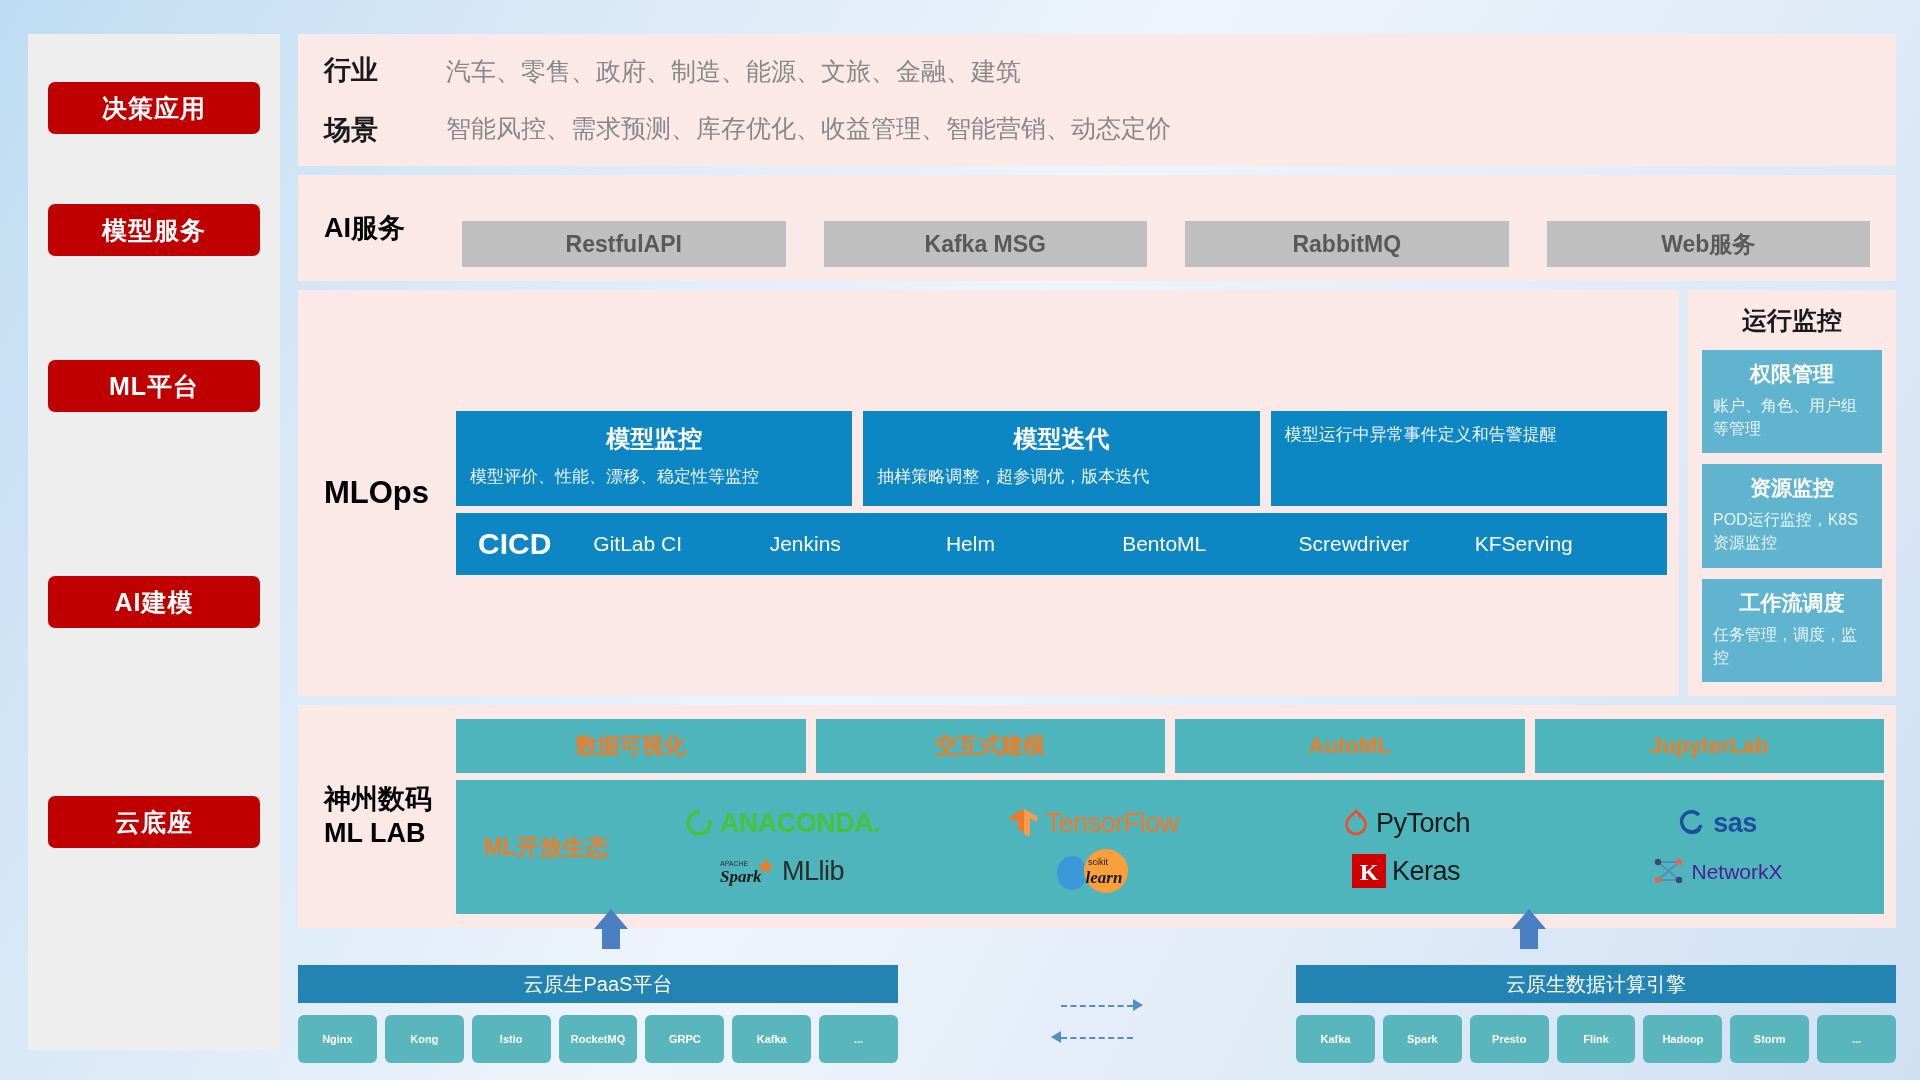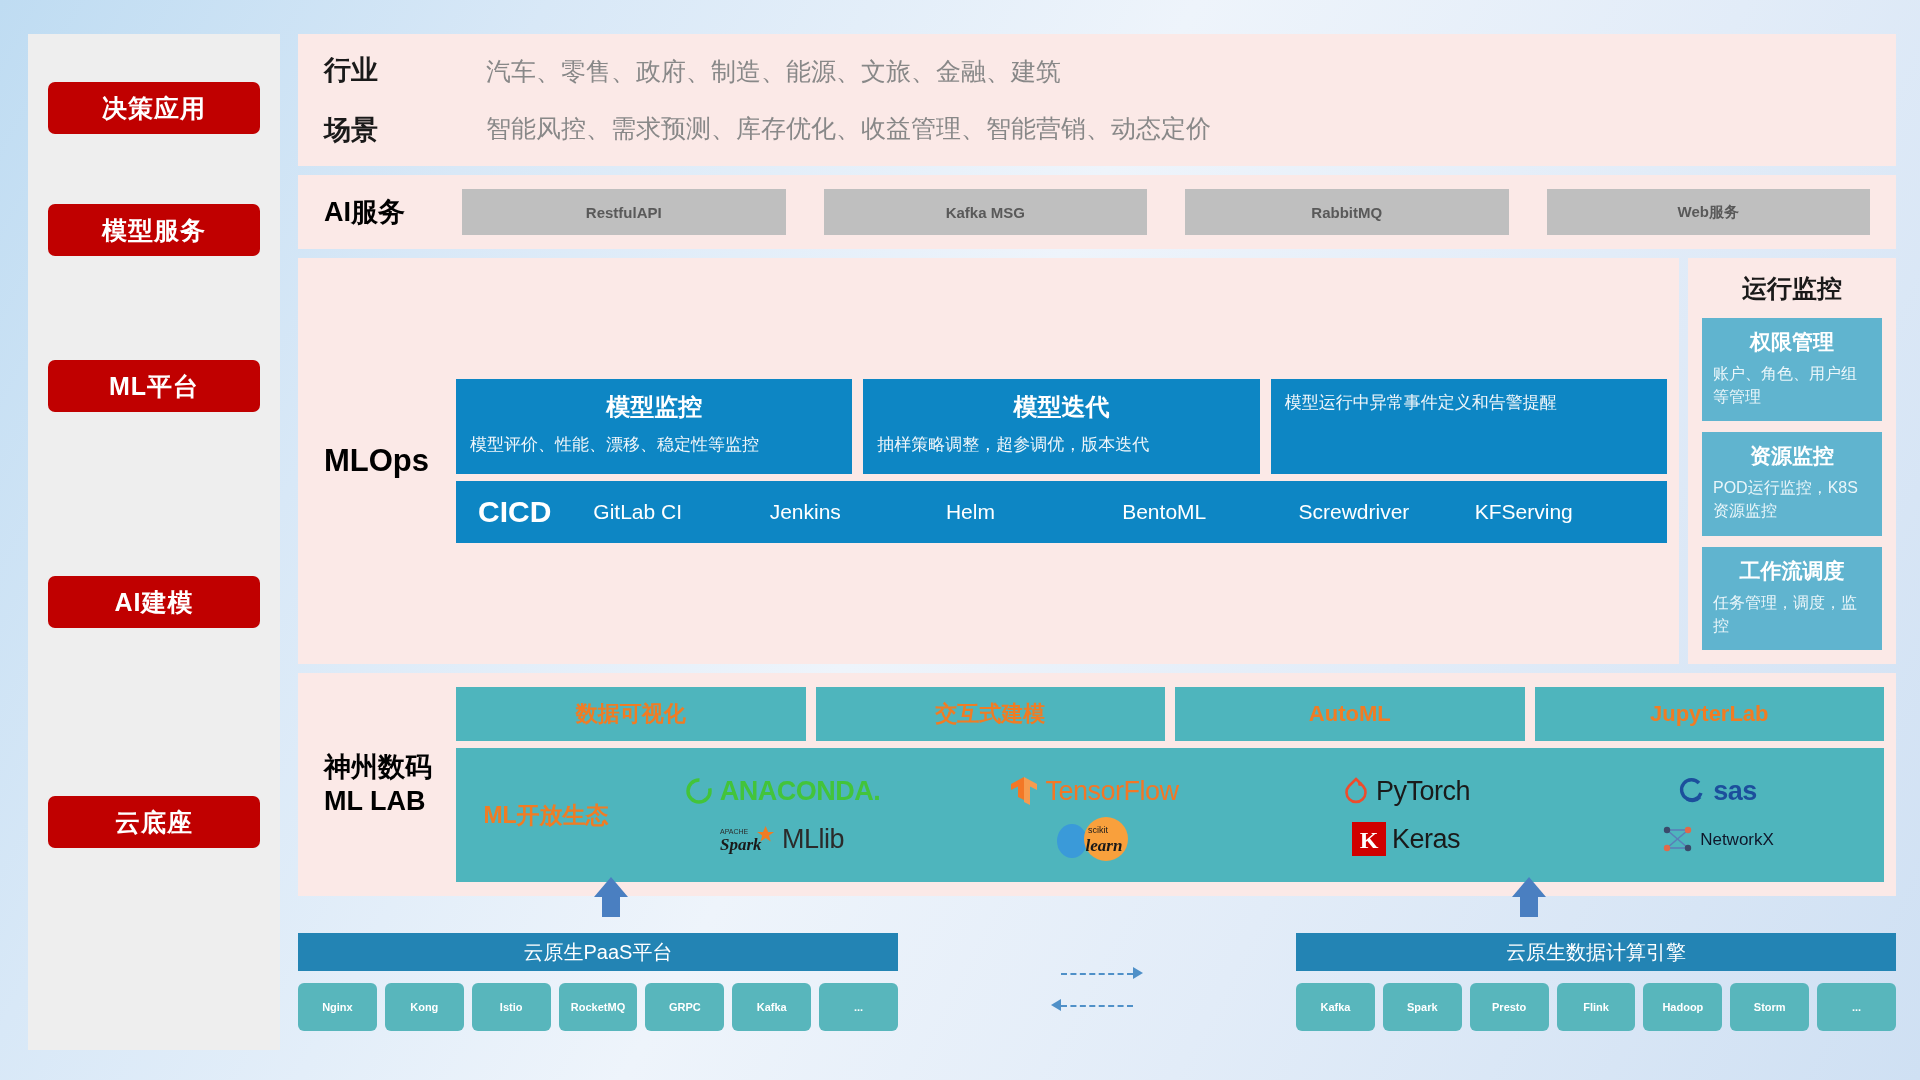--- a/index.html
+++ b/index.html
@@ -26,31 +26,31 @@
   .rail-sp3 { height: 164px; } .rail-sp4 { height: 168px; }
 
   
   .main { flex: 1; display: flex; flex-direction: column; gap: 9px; min-width: 0; }
   .band { background: #fbe9e7; display: flex; align-items: center; }
 
   
   .band-app { padding: 18px 0 18px 26px; gap: 26px; }
   .app-labels { display: flex; flex-direction: column; gap: 24px; }
   .app-lab { font-size: 27px; font-weight: bold; color: #1a1a1a; width: 96px; }
-  .app-vals { display: flex; flex-direction: column; gap: 24px; margin-left: 40px; }
+  .app-vals { display: flex; flex-direction: column; gap: 24px; }
   .app-val { font-size: 25px; color: #888888; white-space: nowrap; }
 
   
   .band-svc { padding: 14px 26px 14px 26px; gap: 20px; }
   .svc-lab { font-size: 27px; font-weight: bold; width: 118px; flex: 0 0 118px; }
   .svc-items { flex: 1; display: flex; gap: 38px; }
   .svc-chip {
     flex: 1; height: 46px; background: #bfbfbf; color: #595959;
     display: flex; align-items: center; justify-content: center;
-    font-size: 15px; font-weight: bold;
+    font-size: 23px; font-weight: bold; margin-top: 32px;
   }
 
   
   .row-ml { display: flex; gap: 9px; }
   .band-mlops { flex: 1; padding: 14px 12px 14px 26px; display: flex; align-items: center; gap: 10px; min-width: 0; }
   .ml-lab { font-size: 31px; font-weight: bold; width: 122px; flex: 0 0 122px; }
   .mlops-col { flex: 1; display: flex; flex-direction: column; gap: 7px; min-width: 0; }
   .mlops-cards { display: flex; gap: 11px; }
   .mlops-card { flex: 1; background: #0d86c4; color: #fff; padding: 12px 14px 16px; min-width: 0; }
   .mlops-card h4 { font-size: 24px; text-align: center; margin-bottom: 10px; font-weight: bold; }
@@ -282,21 +282,21 @@
                   <line x1="5" y1="6" x2="26" y2="24"></line>
                     <line x1="26" y1="6" x2="5" y2="24"></line>
                   <line x1="5" y1="6" x2="26" y2="6"></line>
                     <line x1="5" y1="24" x2="26" y2="24"></line>
                 </g>
                 <circle cx="5" cy="6" r="3.2" fill="#3a4a6b"></circle>
                   <circle cx="26" cy="6" r="3.2" fill="#e06a4a"></circle>
                 <circle cx="5" cy="24" r="3.2" fill="#e06a4a"></circle>
                   <circle cx="26" cy="24" r="3.2" fill="#3a4a6b"></circle>
               </svg>
-              <span style="font-size:17px;color:#0f172a;line-height:1">NetworkX</span>
+              <span style="font-size:21px;color:#4c1d95;line-height:1">NetworkX</span>
             </div>
 
           </div>
         </div>
 
       </div>
     </div>
 
     <div class="bottom">
       <div class="arrow-layer">

